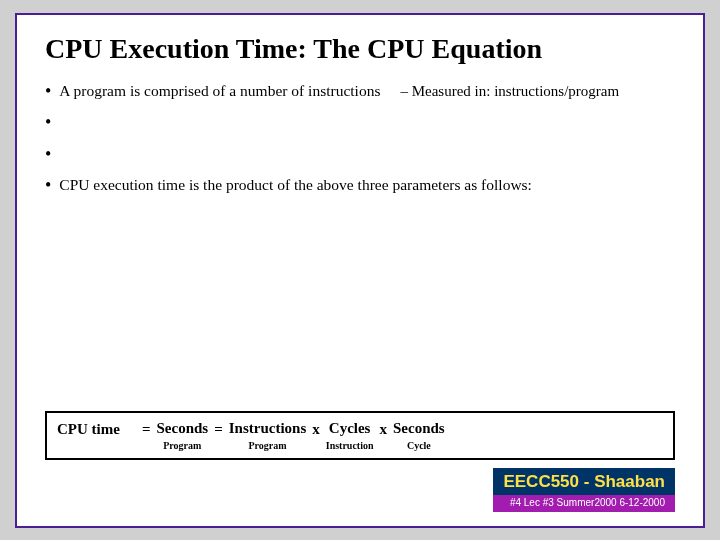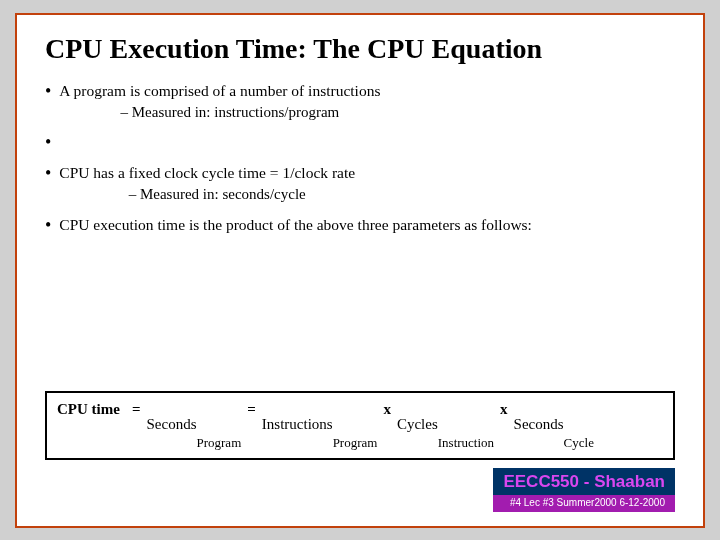--- a/index.html
+++ b/index.html
@@ -11,21 +11,21 @@
       display: flex;
       align-items: center;
       justify-content: center;
       font-family: 'Times New Roman', Times, serif;
     }
 
     .slide {
       width: 690px;
       height: 515px;
       background: #ffffff;
-      border: 2px solid #c2410c;
+      border: 2px solid #4c1d95;
       padding: 18px 28px 14px 28px;
       display: flex;
       flex-direction: column;
       position: relative;
     }
 
     .slide-title {
       font-size: 28px;
       font-weight: bold;
       color: #000;
@@ -49,87 +49,85 @@
 
     .bullet-dot {
       margin-right: 8px;
       font-size: 18px;
       line-height: 1.2;
       flex-shrink: 0;
     }
 
     .bullet-content {
       display: flex;
-      flex-direction: column;
-      align-items: center;
+      flex-direction: row;
     }
 
     .sub-item {
       margin-left: 20px;
       font-size: 15px;
       line-height: 1.35;
     }
 
     .equation-box {
       border: 2px solid #000;
       padding: 6px 10px;
       margin-top: 8px;
       display: flex;
       align-items: flex-start;
       font-size: 15px;
     }
 
     .eq-label {
       font-weight: bold;
       white-space: nowrap;
-      margin-right: 12px;
+      margin-right: 22px;
       padding-top: 2px;
     }
 
     .eq-terms {
       display: flex;
       flex-direction: row;
       align-items: center;
       gap: 6px;
     }
 
     .eq-term {
       display: flex;
-      flex-direction: row;
-      align-items: center;
-      font-weight: normal;
+      flex-direction: column;
+      align-items: center;
+      font-weight: bold;
       line-height: 1.3;
     }
 
     .eq-term-top {
       font-size: 15px;
     }
 
     .eq-term-bottom {
-      font-size: 13px;
-      margin-top: 36px;
+      font-size: 10px;
     }
 
     .eq-x {
       font-weight: bold;
       font-size: 15px;
       padding-top: 2px;
       align-self: flex-start;
     }
 
     .footer {
       display: flex;
       justify-content: flex-end;
       align-items: center;
       margin-top: 8px;
     }
 
     .footer-badge {
       background: #003366;
-      color: #d946ef;
+      color: #fde047;
       font-size: 17px;
       font-weight: bold;
       padding: 4px 10px;
       font-family: Arial, sans-serif;
     }
 
     .footer-sub {
       background: #a21caf;
       color: #ffffff;
       font-size: 10px;
@@ -161,24 +159,20 @@
     </li>
 
     <li class="bullet-item">
       <span class="bullet-dot">•</span>
       <div class="bullet-content">
       </div>
     </li>
 
     <li class="bullet-item">
       <span class="bullet-dot">•</span>
-      <div class="bullet-content">
-        <span>CPU has a fixed clock cycle time = 1/clock rate</span>
-        <span class="sub-item">– Measured in:       seconds/cycle</span>
-      </div>
     </li>
 
     <li class="bullet-item">
       <span class="bullet-dot">•</span>
       <div class="bullet-content">
         <span>CPU execution time is the product of the above three parameters as follows:</span>
       </div>
     </li>
 
   </ul>

